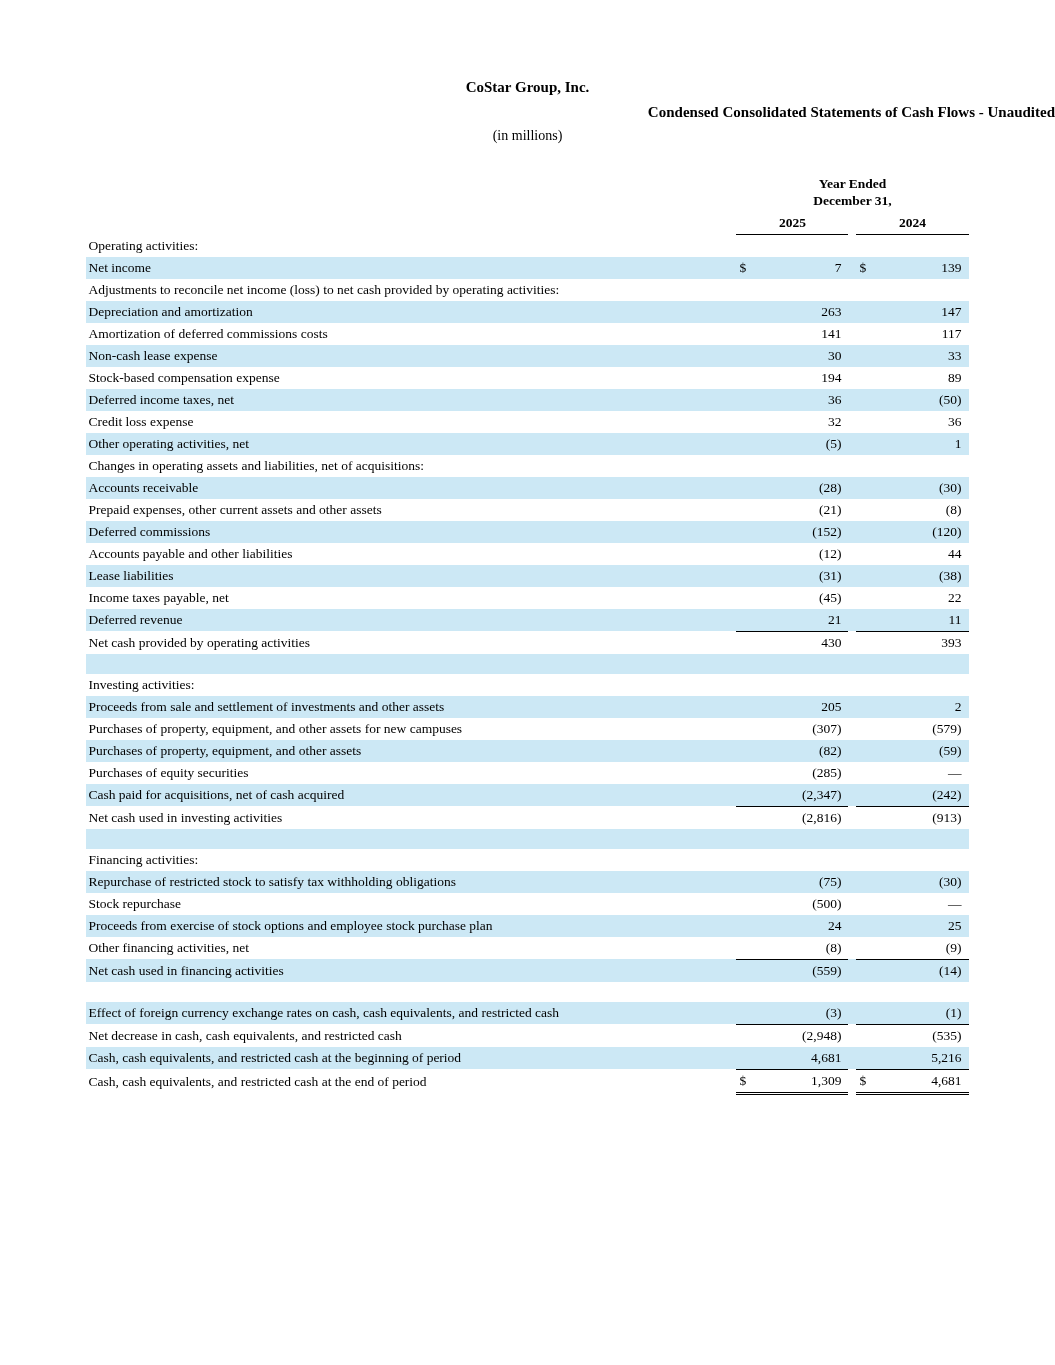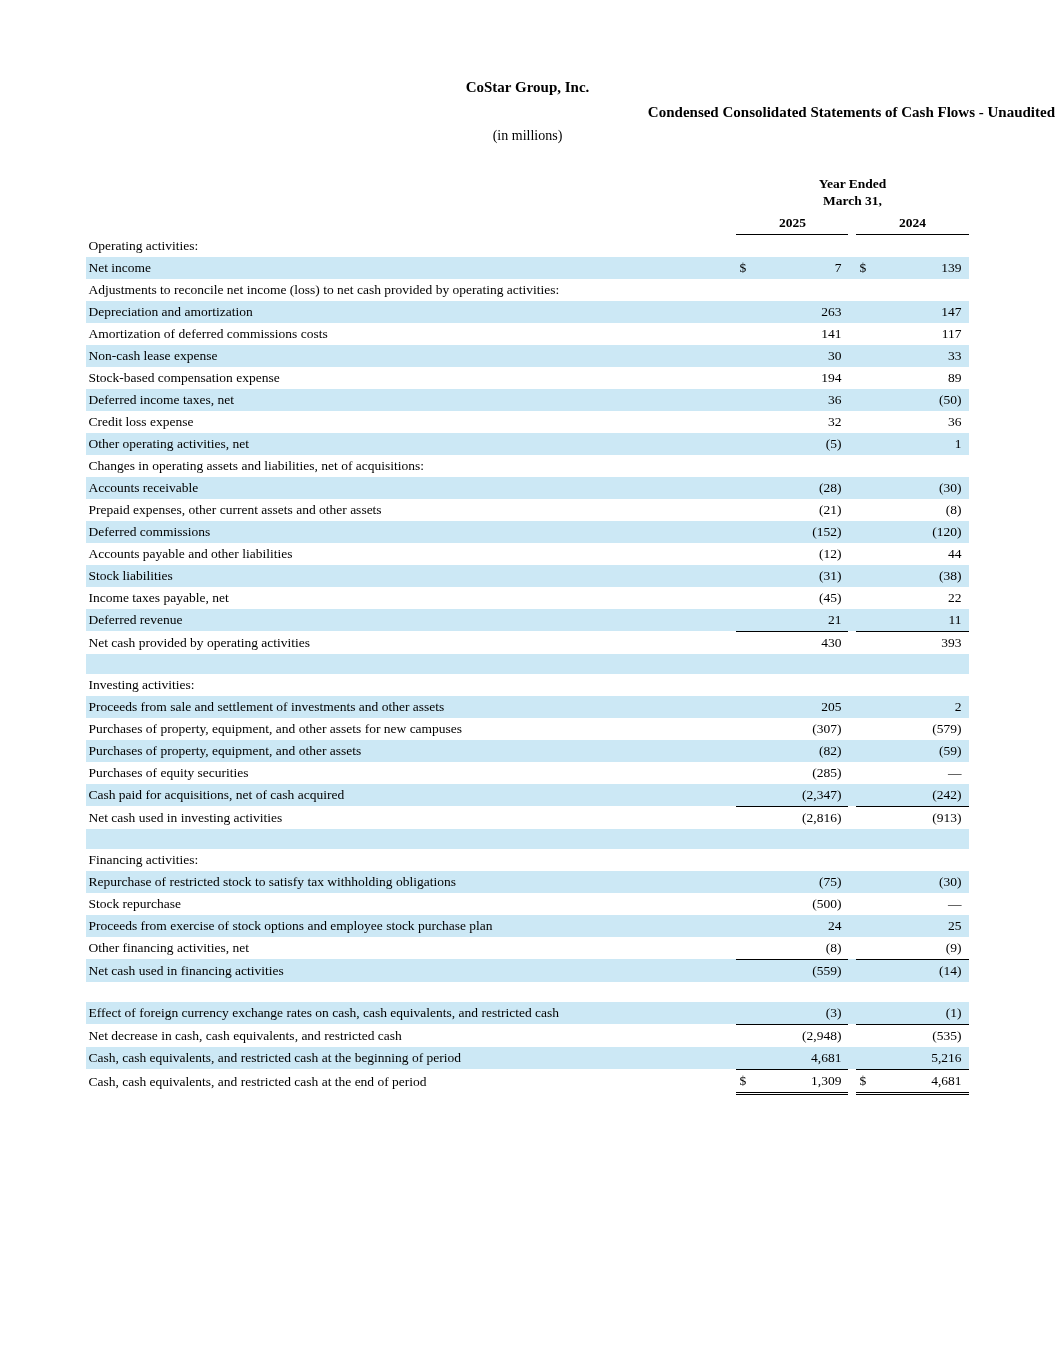--- a/index.html
+++ b/index.html
@@ -87,21 +87,21 @@
       <col class="c-val">
       <col class="c-gap">
       <col class="c-dollar">
       <col class="c-val">
     </colgroup>
     <thead>
       <tr>
         <td></td>
         <td colspan="5" class="period-header">
           <span>Year Ended</span><br>
-          <span>March 31,</span>
+          <span>December 31,</span>
         </td>
       </tr>
       <tr>
         <td></td>
         <td colspan="2" class="year-header bb-single">2025</td>
         <td></td>
         <td colspan="2" class="year-header bb-single">2024</td>
       </tr>
     </thead>
     <tbody>
@@ -219,21 +219,21 @@
         </tr>
         <tr>
           <td class="label ind">Accounts payable and other liabilities</td>
           <td class="dollar"></td>
           <td class="val">(12)</td>
           <td class="gapcell"></td>
           <td class="dollar"></td>
           <td class="val">44</td>
         </tr>
         <tr class="shaded">
-          <td class="label ind">Stock liabilities</td>
+          <td class="label ind">Lease liabilities</td>
           <td class="dollar"></td>
           <td class="val">(31)</td>
           <td class="gapcell"></td>
           <td class="dollar"></td>
           <td class="val">(38)</td>
         </tr>
         <tr>
           <td class="label ind">Income taxes payable, net</td>
           <td class="dollar"></td>
           <td class="val">(45)</td>

